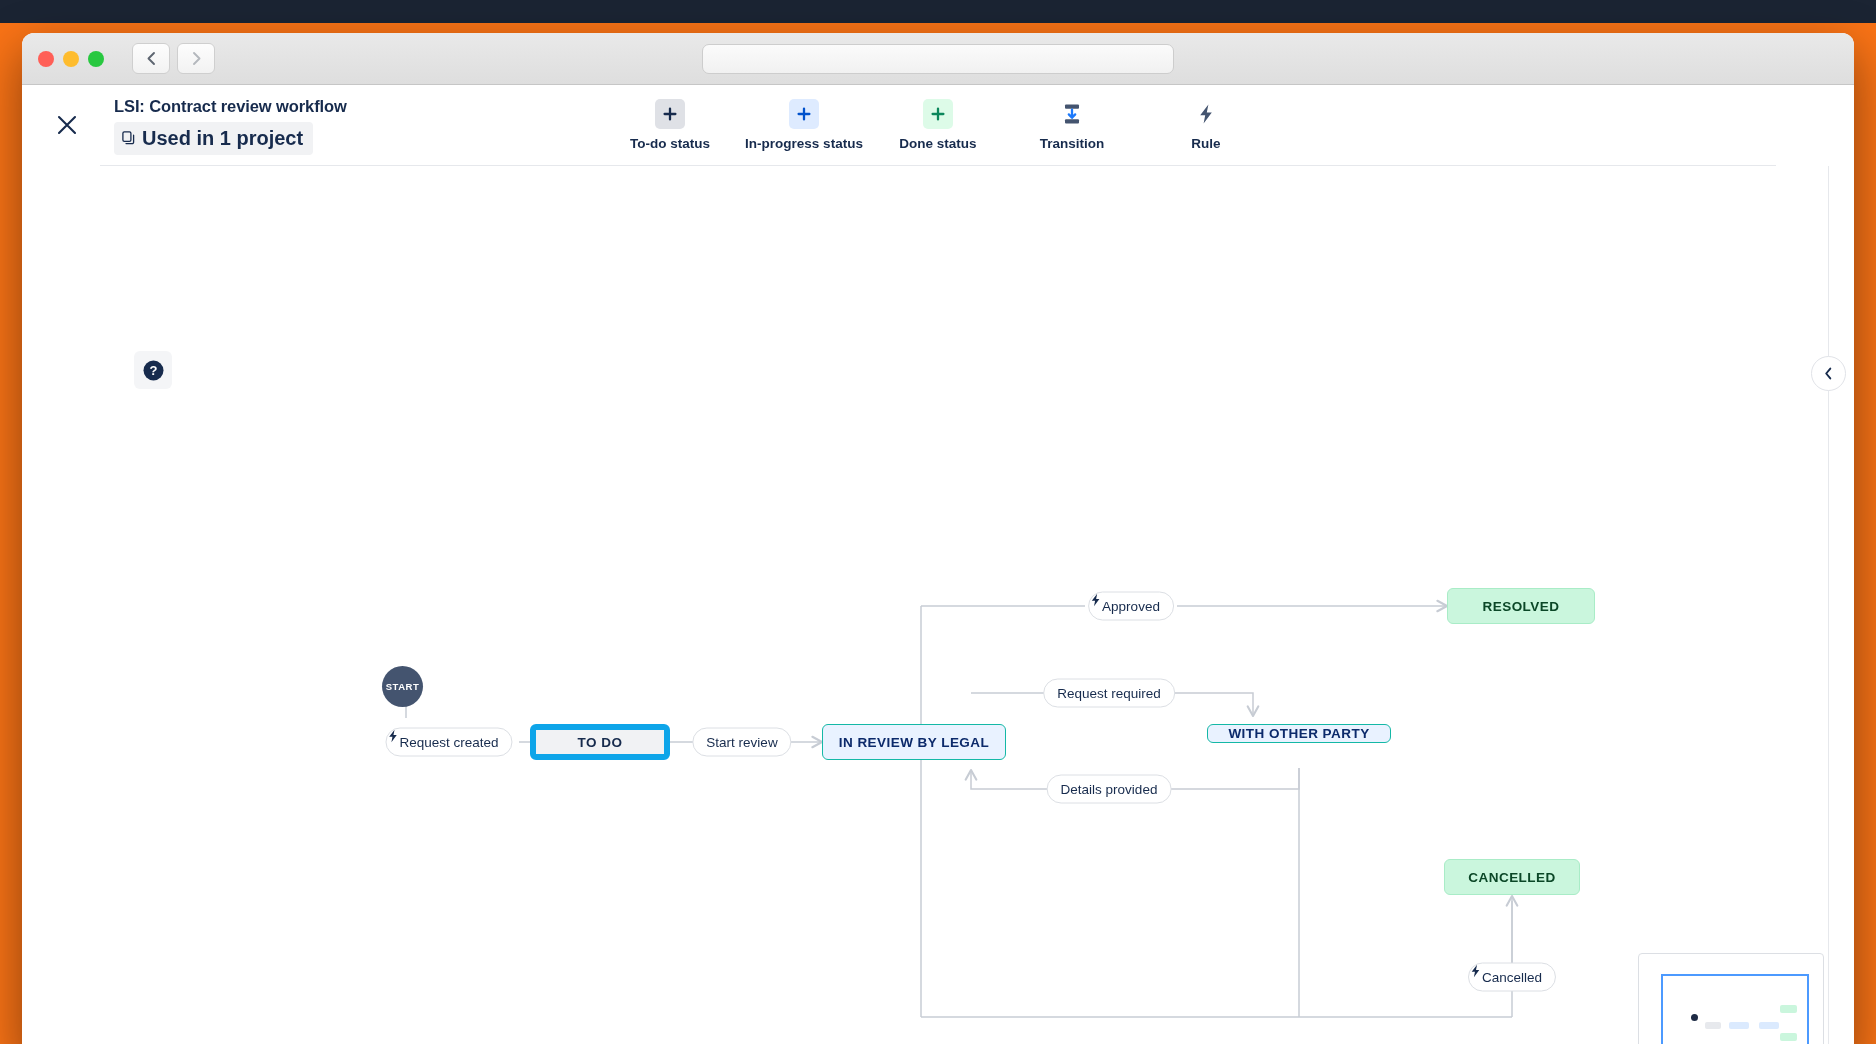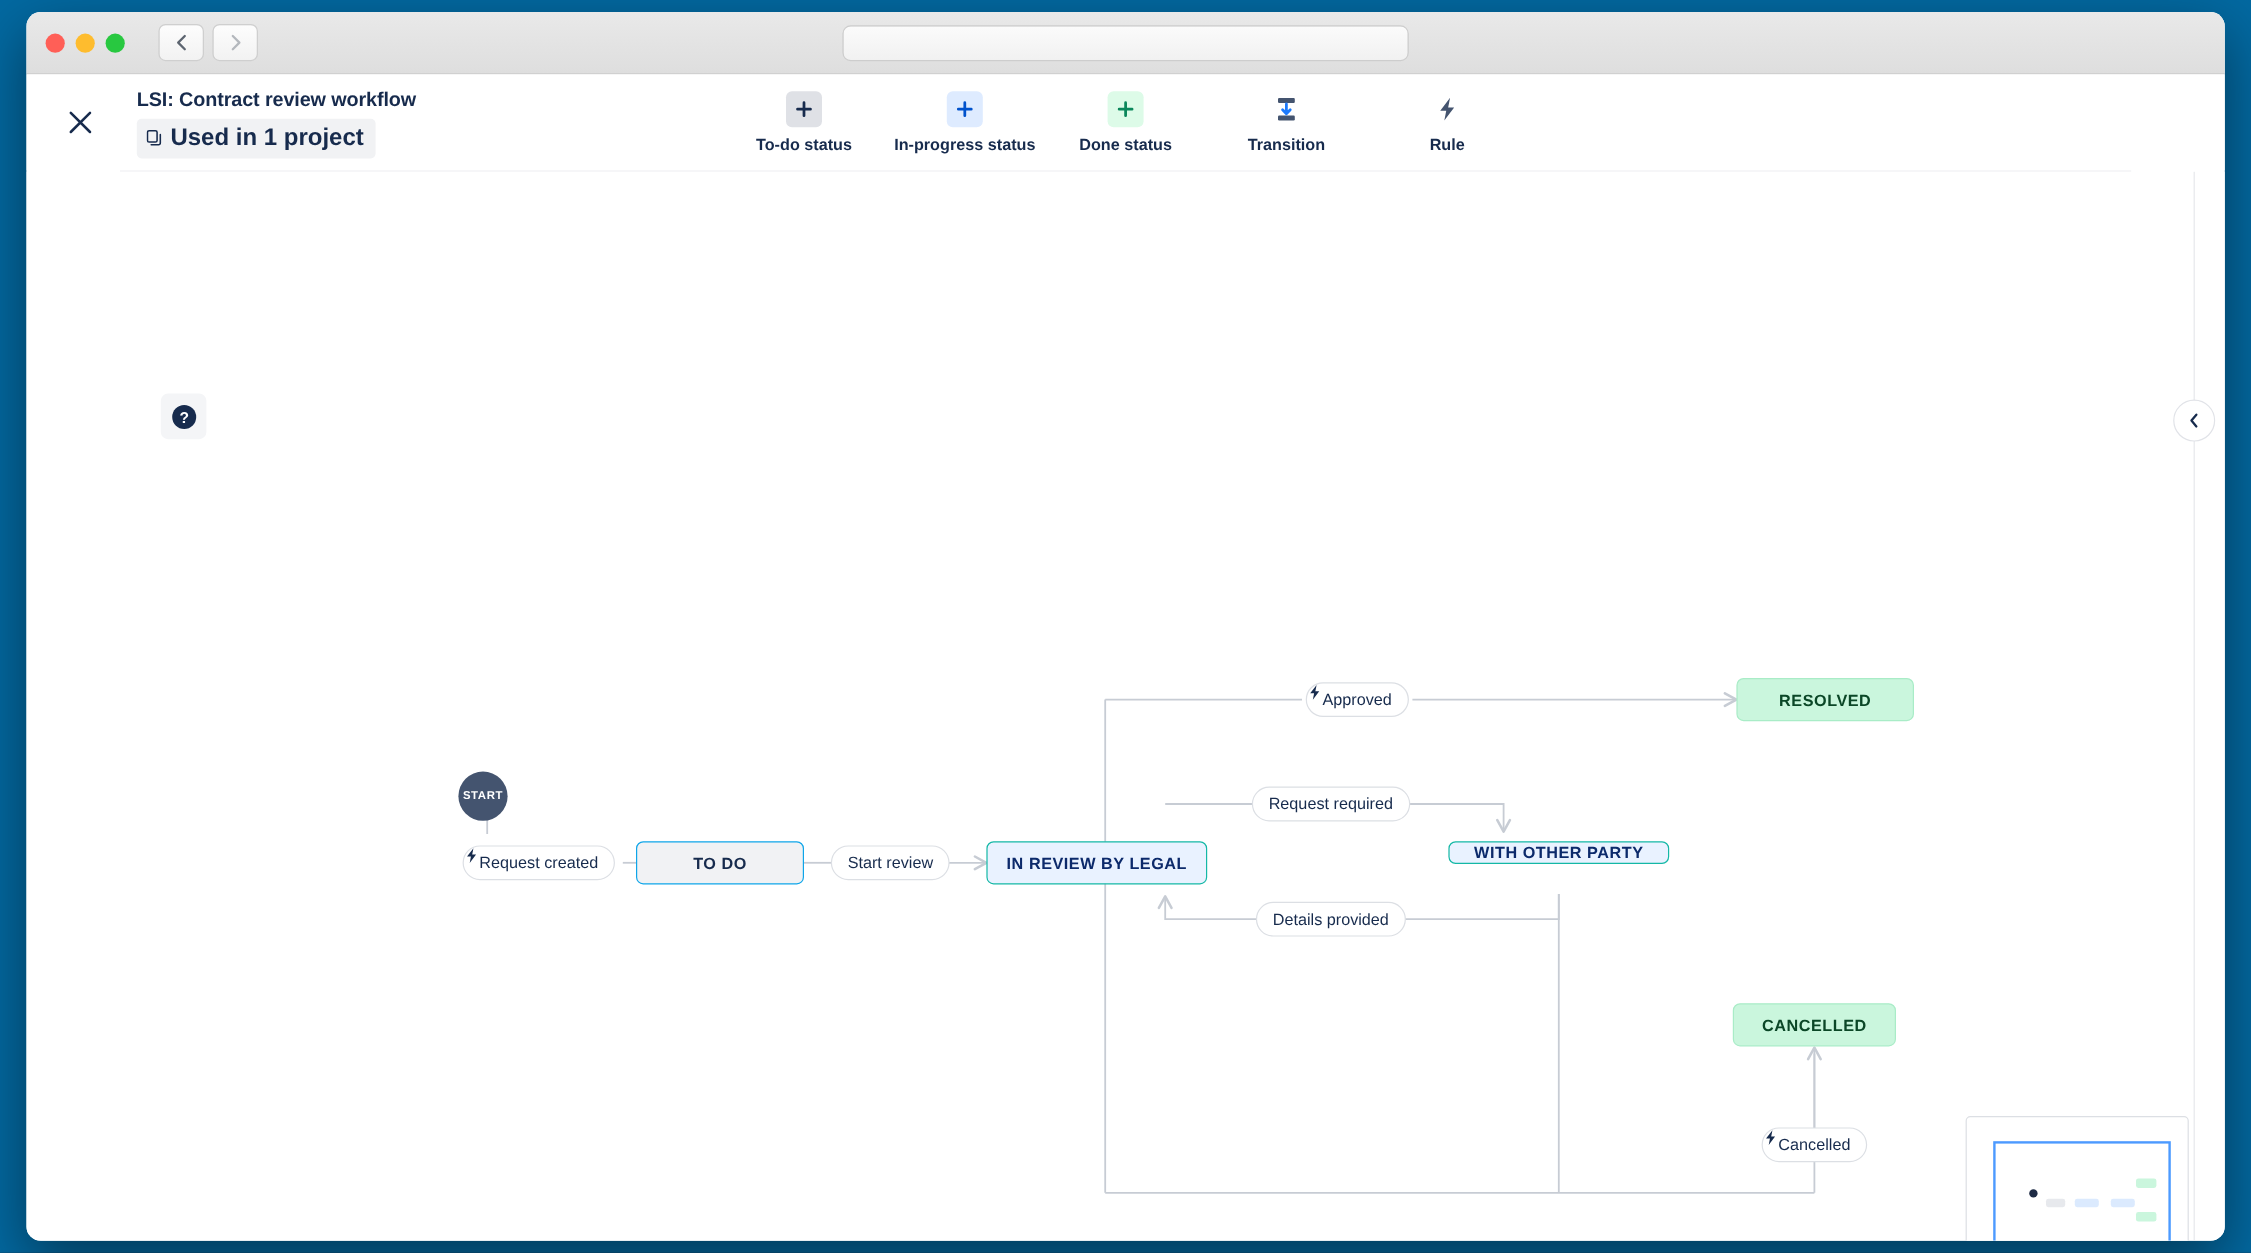--- a/index.html
+++ b/index.html
@@ -4,22 +4,22 @@
 <style>
   * { box-sizing: border-box; margin: 0; padding: 0; }
   html, body {
     width: 1876px; height: 1044px;
     background: #1b2433;
     font-family: "Liberation Sans", sans-serif;
     overflow: hidden;
   }
   .desktop {
     position: absolute; inset: 0;
-    background: #0369a1;
-    display: flex; align-items: center; justify-content: center;
+    background: #f97316;
+    display: flex; align-items: center; justify-content: center; margin-top: 23px;
   }
   .window {
     position: absolute;
     left: 22px; top: 10px;
     width: 1832px; height: 1024px;
     background: #ffffff;
     border-radius: 12px;
     overflow: hidden;
     box-shadow: 0 18px 50px rgba(0,0,0,0.45);
     display: flex; flex-direction: column;
@@ -162,21 +162,21 @@
   .diagram svg { position: absolute; left: 0; top: 0; overflow: visible; }
 
   .node {
     position: absolute;
     display: flex; align-items: center; justify-content: center;
     font-weight: bold; letter-spacing: 0.45px;
     border-radius: 6px; cursor: pointer;
     font-size: 13.5px;
   }
   .node.todo {
-    background: #f1f2f4; border: 1px solid #0ea5e9; color: #172b4d;
+    background: #f1f2f4; border: 6px solid #0ea5e9; color: #172b4d;
   }
   .node.blue {
     background: #e9f2ff; border: 1px solid #14b8a6; color: #0c2a6b;
   }
   .node.green {
     background: #caf6dd; border: 1px solid #a9ecc7; color: #0b4727;
   }
   .start-node {
     position: absolute;
     width: 41px; height: 41px; border-radius: 50%;

